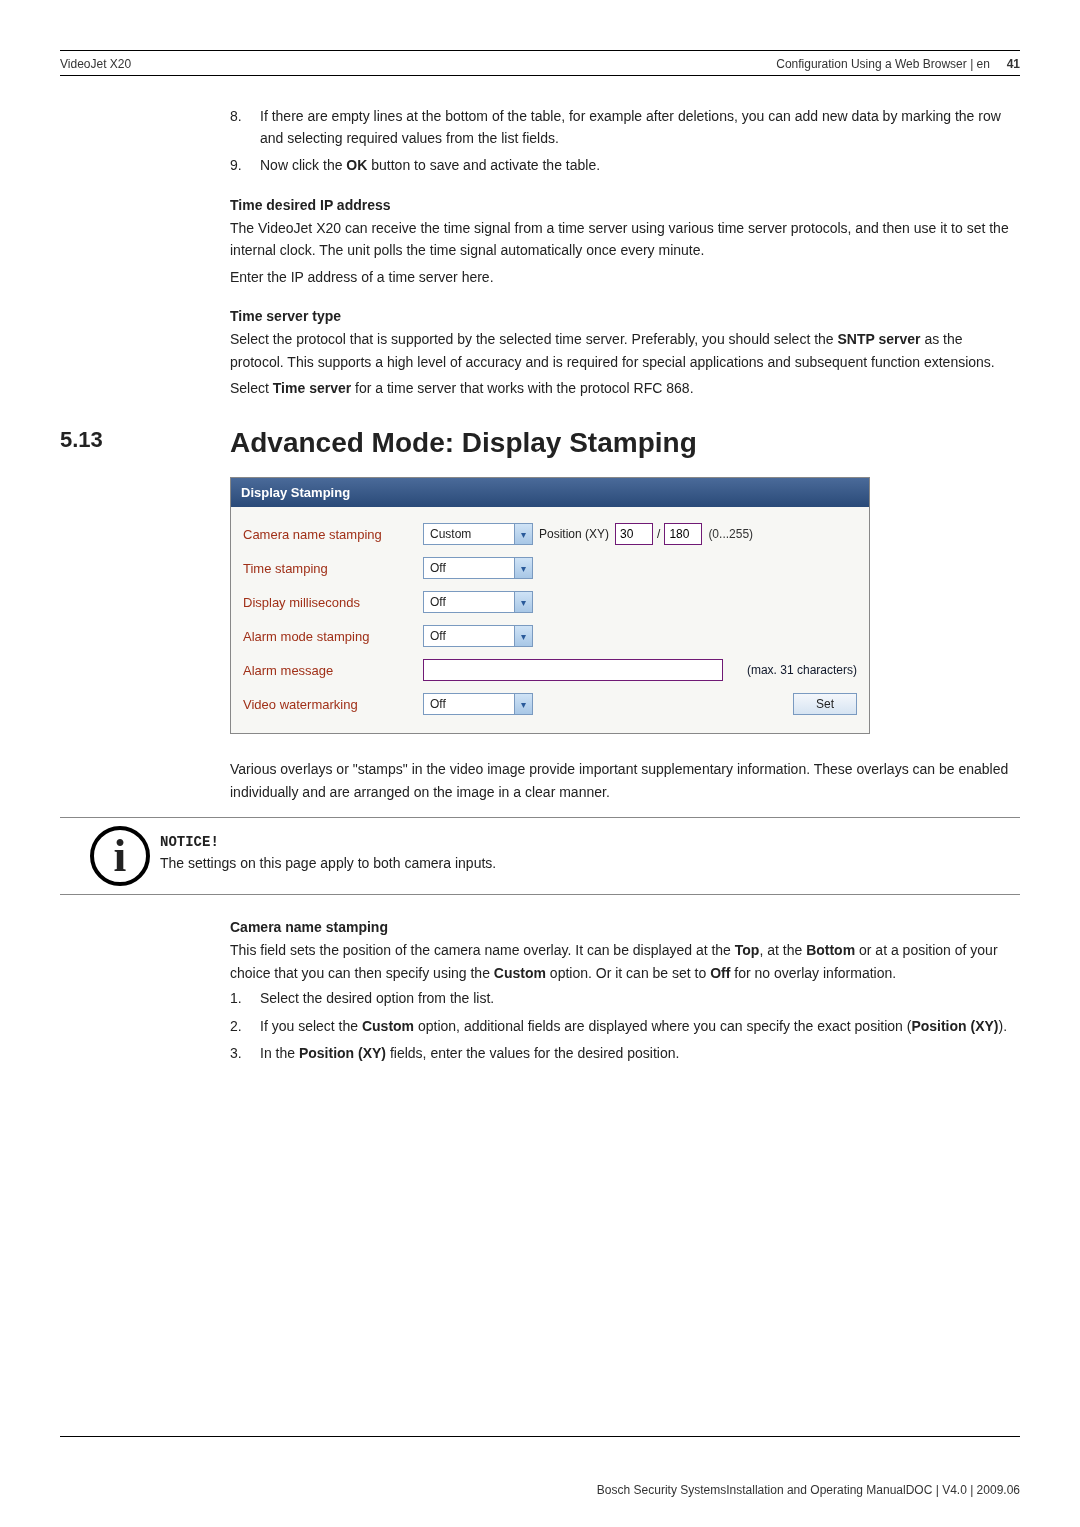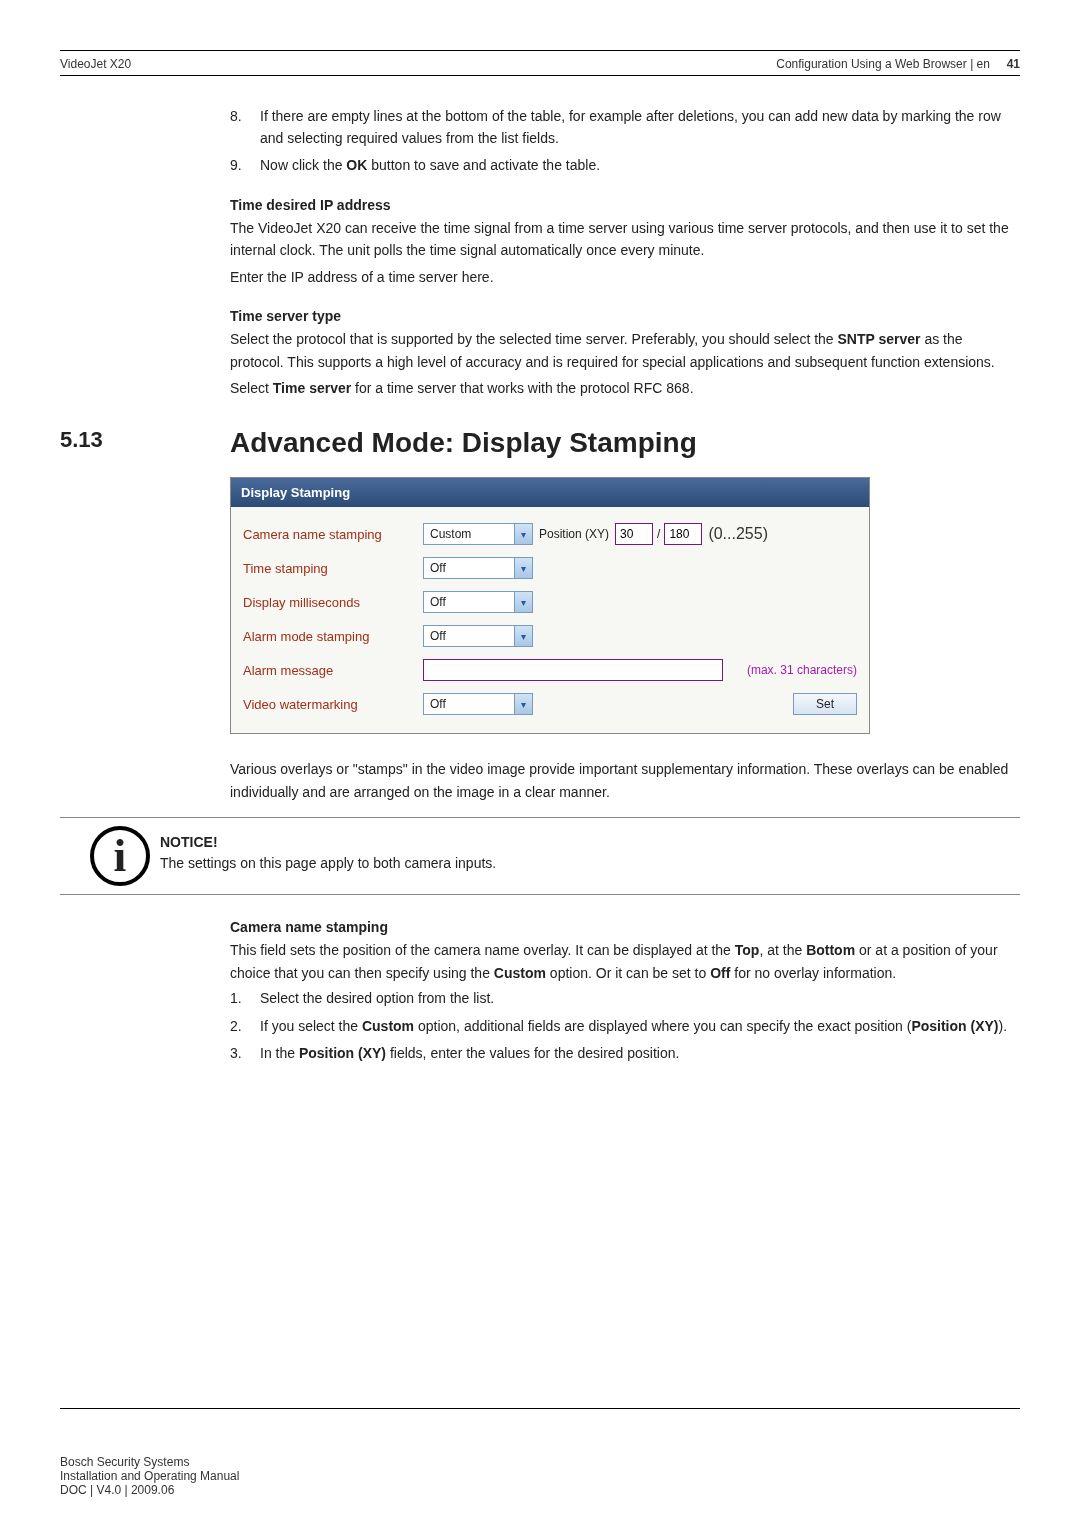--- a/index.html
+++ b/index.html
@@ -70,21 +70,21 @@
     }
     .pinput {
       border: 1px solid #701a75;
       background: #fff;
       height: 22px;
       width: 38px;
       font-size: 12px;
       padding: 0 4px;
     }
     .pinput-wide { width: 300px; }
-    .pnote { font-size: 12px; color: #a21caf; margin-left: auto; padding-left: 10px; }
+    .pnote { font-size: 12px; color: #0f172a; margin-left: auto; padding-left: 10px; }
     .setbtn {
       border: 1px solid #7a9ac0;
       background: linear-gradient(#f4f7fb, #d6e4f2);
       height: 22px;
       width: 64px;
       font-size: 12px;
       color: #222;
       cursor: pointer;
       margin-left: auto;
     }
@@ -100,36 +100,35 @@
     .notice-icon {
       width: 60px; height: 60px;
       border: 4px solid #000;
       border-radius: 50%;
       font-family: 'Times New Roman', serif;
       display: flex; align-items: center; justify-content: center;
       margin: 0 40px 0 30px;
       flex-shrink: 0;
     }
     .notice-i { font-size: 46px; font-weight: bold; line-height: 0.7; }
-    .notice-text .nt-title { font-weight: bold; margin-bottom: 2px; }
+    .notice-text .nt-title { font-weight: bold; margin-bottom: 2px; font-family: Liberation Mono, monospace; }
     .footer {
       display: flex;
-      justify-content: space-between;
+      justify-content: flex-end;
       font-size: 12px;
       color: #333;
       padding: 6px 0 0 0;
       margin-top: 40px;
-      flex-direction: column;
     }
     .footer-wrap {
       position: absolute;
       left: 60px; right: 60px; bottom: 30px;
     }
     .slash { font-size:12px; margin:0 4px; }
-    .rangepar { font-size:16px; margin-left:6px; color:#333; }
+    .rangepar { font-size:12px; margin-left:6px; color:#333; }
   </style>
 </head>
 <body>
 
 <div class="page">
   <hr class="rule">
   <div class="header-row">
     <span>VideoJet X20</span>
     <span>
       <span>Configuration Using a Web Browser</span>

